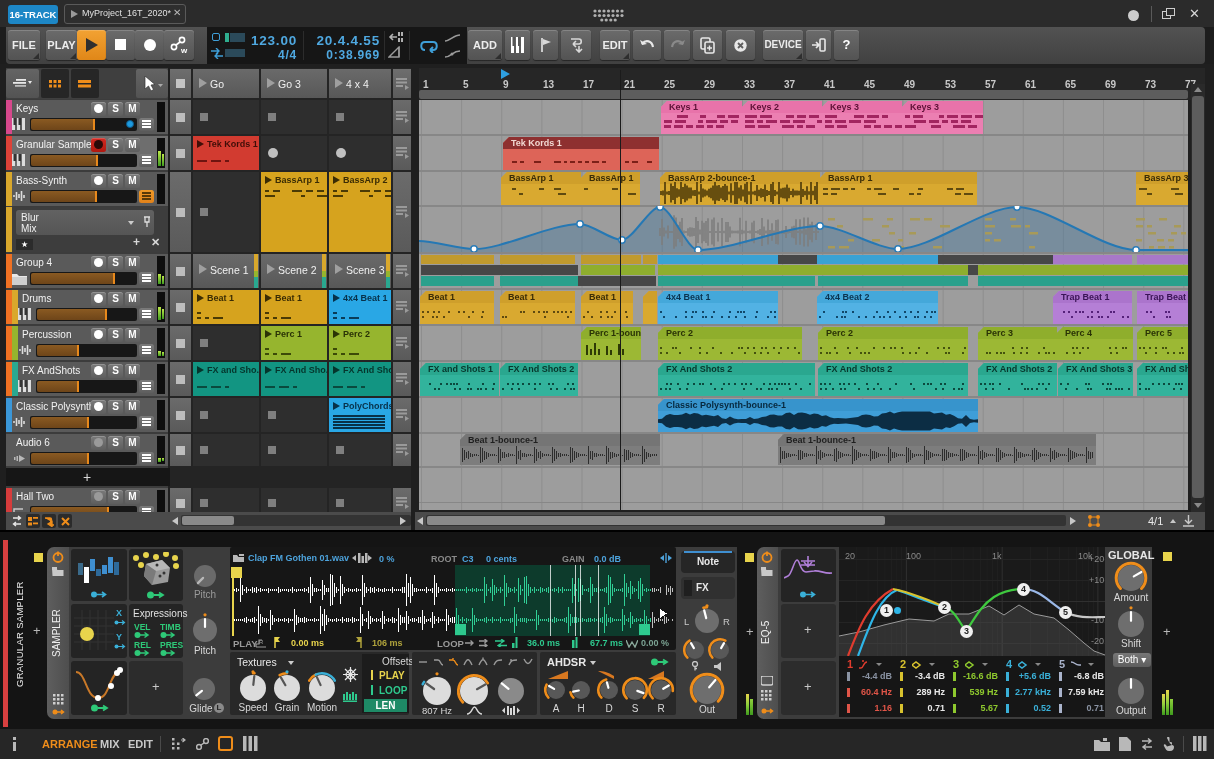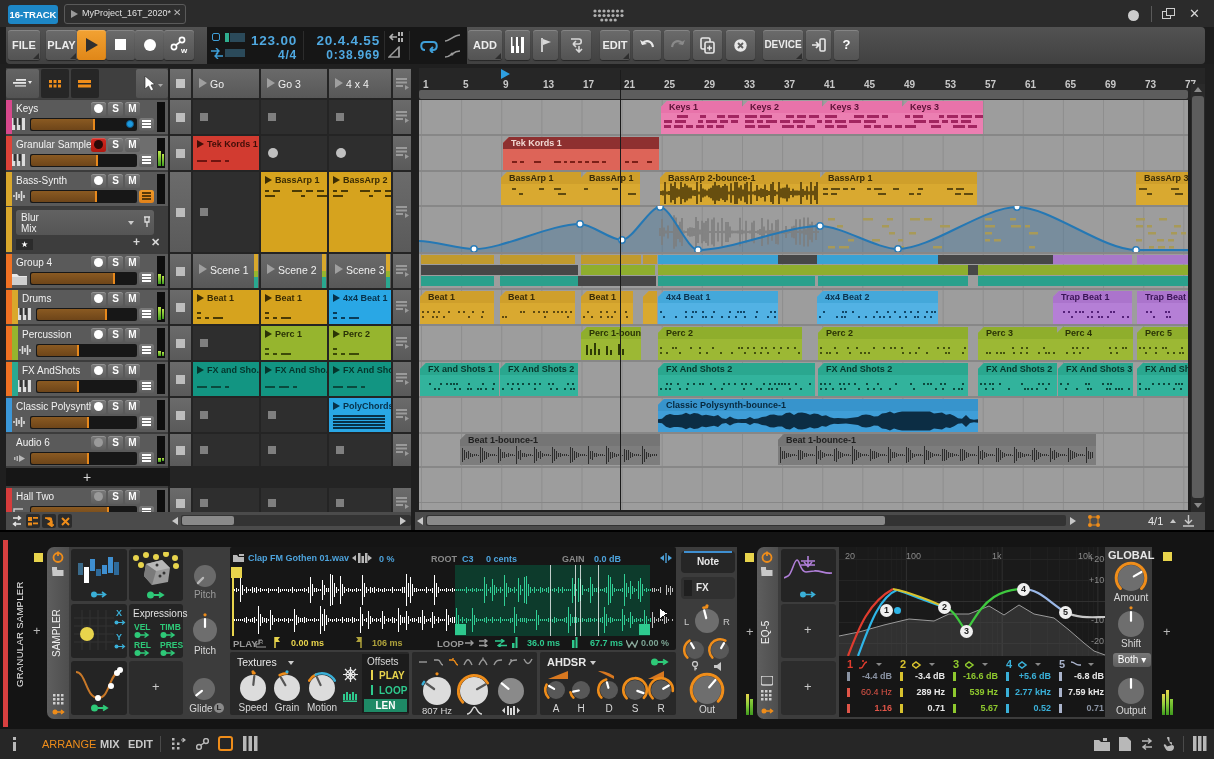--- a/index.html
+++ b/index.html
@@ -2212,21 +2212,21 @@
   </svg>
 <svg class="ab" style="left:343px;top:692px" width="14" height="10" fill="#2ec98e">
     <rect x="0" y="2" width="2" height="6"></rect>
     <rect x="3" y="0" width="2" height="8"></rect>
     <rect x="6" y="2" width="2" height="6"></rect>
     <rect x="9" y="0" width="2" height="8"></rect>
     <rect x="12" y="2" width="2" height="6"></rect>
     <rect x="0" y="8.5" width="14" height="1.5"></rect>
   </svg>
 <div class="ab" style="left:362px;top:654px;width:47px;height:59px;background:#1c1c1c"></div>
-<div class="ab" style="left:367px;top:656px;font-size:10px;color:#d8d8d8">Offsets</div>
+<div class="ab" style="left:382px;top:656px;font-size:10px;color:#d8d8d8">Offsets</div>
 <div class="ab" style="left:371px;top:670px;width:2px;height:10px;background:#e8d44c"></div>
 <div class="ab" style="left:379px;top:670px;font-size:10px;font-weight:bold;color:#e8d44c">PLAY</div>
 <div class="ab" style="left:371px;top:685px;width:2px;height:10px;background:#2ec98e"></div>
 <div class="ab" style="left:379px;top:685px;font-size:10px;font-weight:bold;color:#2ec98e">LOOP</div>
 <div class="ab" style="left:364px;top:699px;width:43px;height:13px;background:#1e8a66;color:#fff;font-size:10px;font-weight:bold;text-align:center;line-height:13px">LEN</div>
 <div class="ab" style="left:412px;top:652px;width:125px;height:63px;background:#282828;border-radius:2px"></div>
 <svg class="ab" style="left:418px;top:657px" width="11" height="10">
     <path d="M1 5 h8" fill="none" stroke="#9a9a9a" stroke-width="1.4"></path>
   </svg>
 <svg class="ab" style="left:433px;top:657px" width="11" height="10">
@@ -2479,21 +2479,21 @@
 <div class="ab" style="left:894px;top:607px;width:7px;height:7px;border-radius:50%;background:#2eb6e8"></div>
 <div class="ab" style="left:839px;top:656px;width:266px;height:61px;background:#161616"></div>
 <div class="ab" style="left:847px;top:658px;font-size:11px;font-weight:bold;color:#e03c2e">1</div>
 <svg class="ab" style="left:859px;top:660px" width="11" height="11">
     <path d="M0 8 h2 c3 0 2 -6 6 -6 m-4 0 v-2" fill="none" stroke="#e03c2e" stroke-width="1.5"></path>
   </svg>
 <div class="ptr" style="left:876px;top:663px;border-top:3.5px solid #888;border-left:3px solid transparent;border-right:3px solid transparent"></div>
 <div class="ab" style="left:847px;top:672px;width:3px;height:9px;background:#8a93a3"></div>
 <div class="ab" style="left:850px;top:671px;width:42px;font-size:9px;font-weight:bold;color:#8a93a3;text-align:right;white-space:nowrap">-4.4 dB</div>
 <div class="ab" style="left:847px;top:688px;width:3px;height:9px;background:#e05548"></div>
-<div class="ab" style="left:850px;top:687px;width:42px;font-size:9px;font-weight:normal;color:#e05548;text-align:right;white-space:nowrap">60.4 Hz</div>
+<div class="ab" style="left:850px;top:687px;width:42px;font-size:9px;font-weight:bold;color:#e05548;text-align:right;white-space:nowrap">60.4 Hz</div>
 <div class="ab" style="left:847px;top:704px;width:3px;height:9px;background:#e05548"></div>
 <div class="ab" style="left:850px;top:703px;width:42px;font-size:9px;font-weight:bold;color:#e05548;text-align:right;white-space:nowrap">1.16</div>
 <div class="ab" style="left:900px;top:658px;font-size:11px;font-weight:bold;color:#d8c22e">2</div>
 <svg class="ab" style="left:912px;top:660px" width="11" height="11">
     <path d="M0 5 l4 -3 4 3 -4 3 z" fill="none" stroke="#d8c22e" stroke-width="1.5"></path>
   </svg>
 <div class="ptr" style="left:929px;top:663px;border-top:3.5px solid #888;border-left:3px solid transparent;border-right:3px solid transparent"></div>
 <div class="ab" style="left:900px;top:672px;width:3px;height:9px;background:#d8c22e"></div>
 <div class="ab" style="left:903px;top:671px;width:42px;font-size:9px;font-weight:bold;color:#e8e8e8;text-align:right;white-space:nowrap">-3.4 dB</div>
 <div class="ab" style="left:900px;top:688px;width:3px;height:9px;background:#d8c22e"></div>
@@ -2555,21 +2555,21 @@
 <div class="ab" style="left:1163px;top:552px;width:9px;height:9px;background:#e8d44c"></div>
 <div class="ab" style="left:1163px;top:624px;font-size:13px;color:#b8b8b8">+</div>
 <div class="ab" style="left:1162px;top:694px;width:3px;height:21px;background:linear-gradient(#e8d44c,#8fd03c,#3f9b1d)"></div>
 <div class="ab" style="left:1166px;top:690px;width:3px;height:25px;background:linear-gradient(#e8d44c,#8fd03c,#3f9b1d)"></div>
 <div class="ab" style="left:1170px;top:699px;width:3px;height:16px;background:linear-gradient(#8fd03c,#3f9b1d)"></div>
 <div class="ab" style="left:0;top:729px;width:1214px;height:30px;background:#262626"></div>
 <div class="ab" style="left:12px;top:737px;width:4px;height:13px"><svg width="8" height="14">
       <rect x="1" y="0" width="3" height="3" fill="#b8b8b8"></rect>
       <rect x="1" y="5" width="3" height="9" fill="#b8b8b8"></rect>
     </svg></div>
-<div class="ab" style="left:42px;top:738px;font-size:11px;font-weight:normal;color:#ef8d1a">ARRANGE</div>
+<div class="ab" style="left:42px;top:738px;font-size:11px;font-weight:bold;color:#ef8d1a">ARRANGE</div>
 <div class="ab" style="left:100px;top:738px;font-size:11px;font-weight:bold;color:#c8c8c8">MIX</div>
 <div class="ab" style="left:128px;top:738px;font-size:11px;font-weight:bold;color:#c8c8c8">EDIT</div>
 <div class="ab" style="left:160px;top:736px;width:1px;height:16px;background:#4a4a4a"></div>
 <svg class="ab" style="left:172px;top:738px" width="14" height="12" fill="#b8b8b8">
     <rect x="0" y="0" width="2.5" height="2.5"></rect>
     <rect x="0" y="4.5" width="2.5" height="2.5"></rect>
     <rect x="0" y="9" width="2.5" height="2.5"></rect>
     <rect x="5" y="4.5" width="2.5" height="2.5"></rect>
     <rect x="5" y="9" width="2.5" height="2.5"></rect>
     <path d="M9 2 h3 M10.5 0 l2.5 2 -2.5 2" stroke="#b8b8b8" fill="none" stroke-width="1.2"></path>

